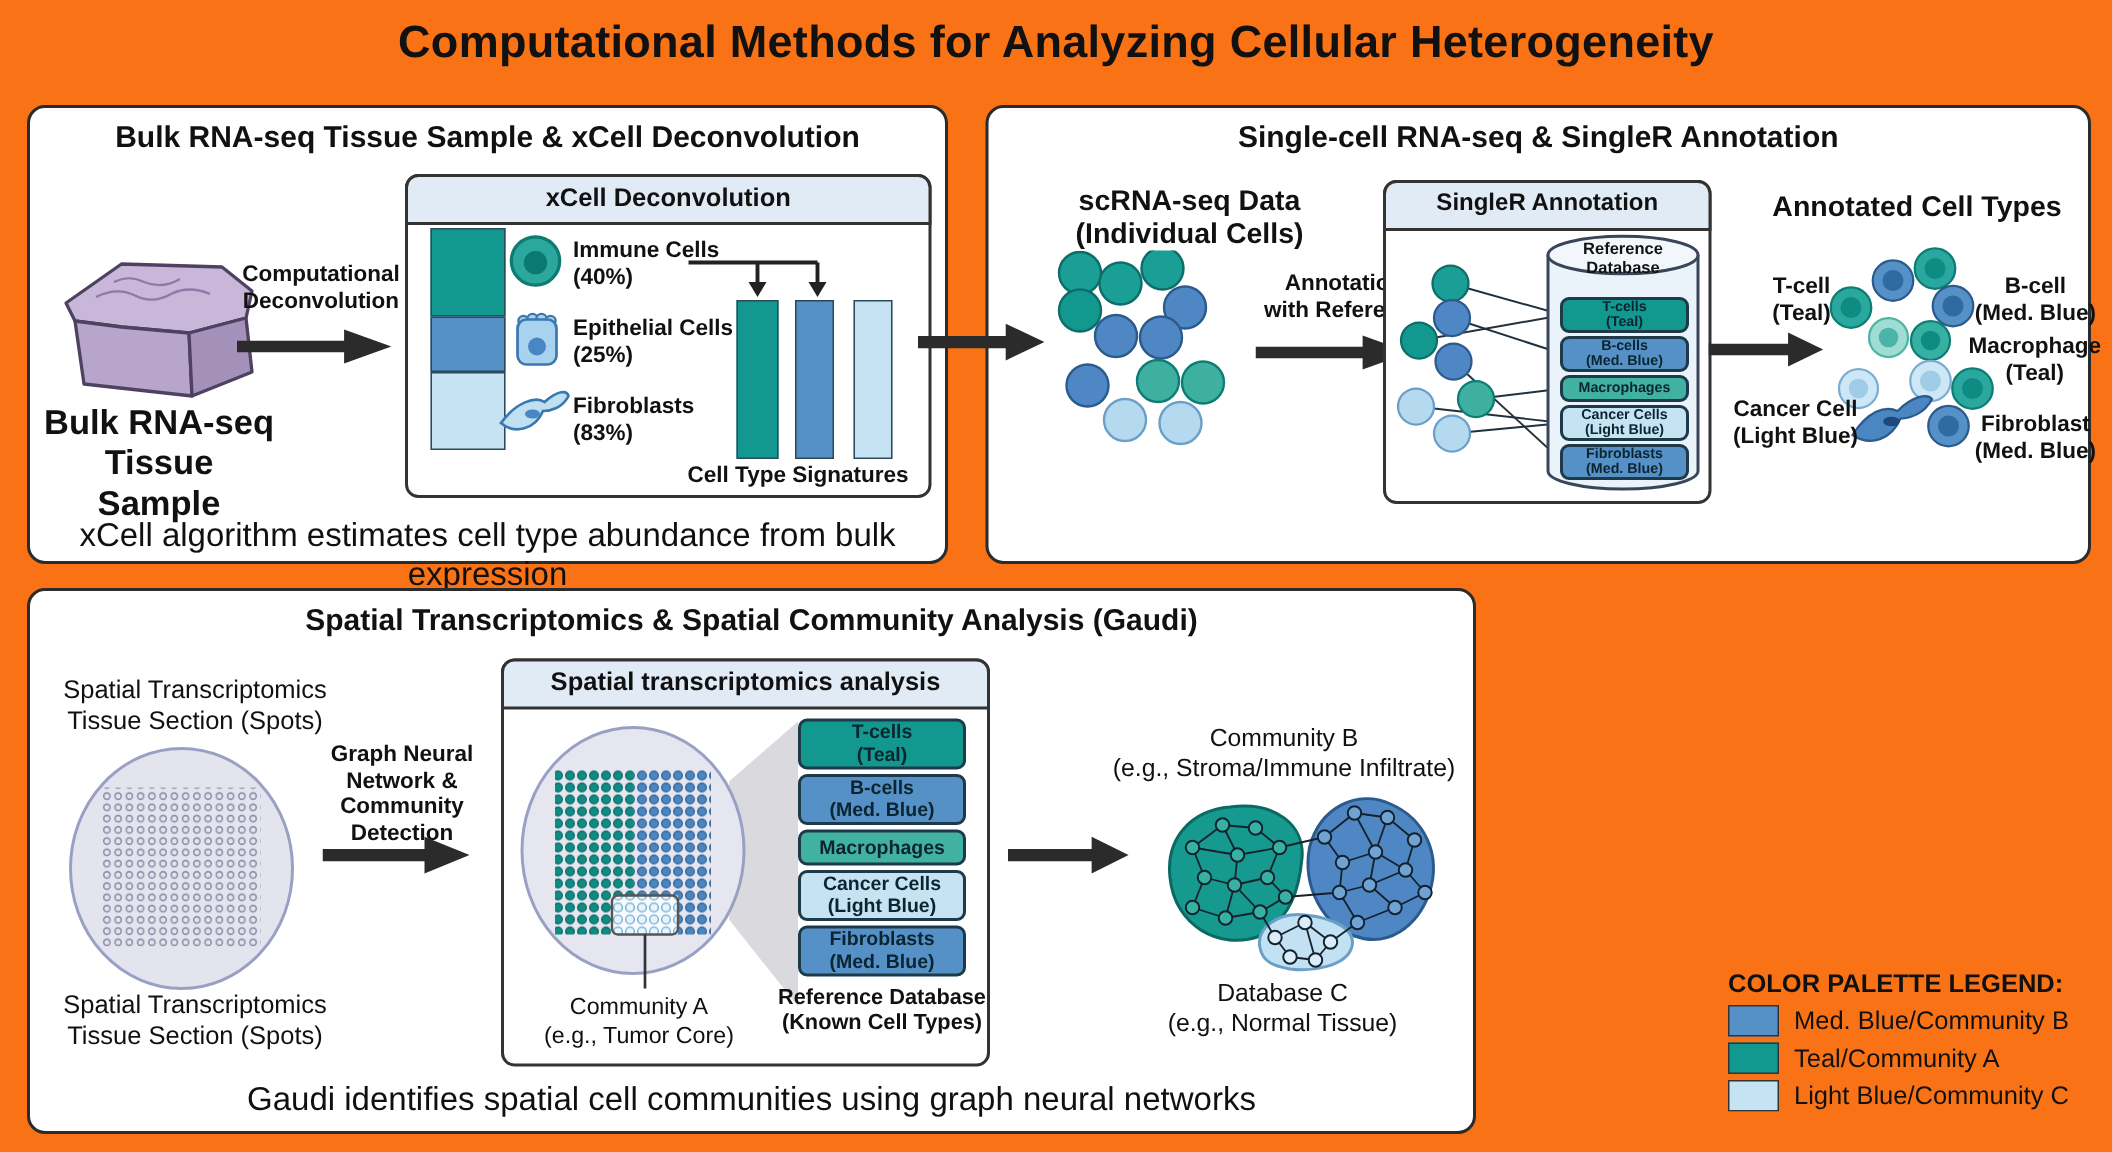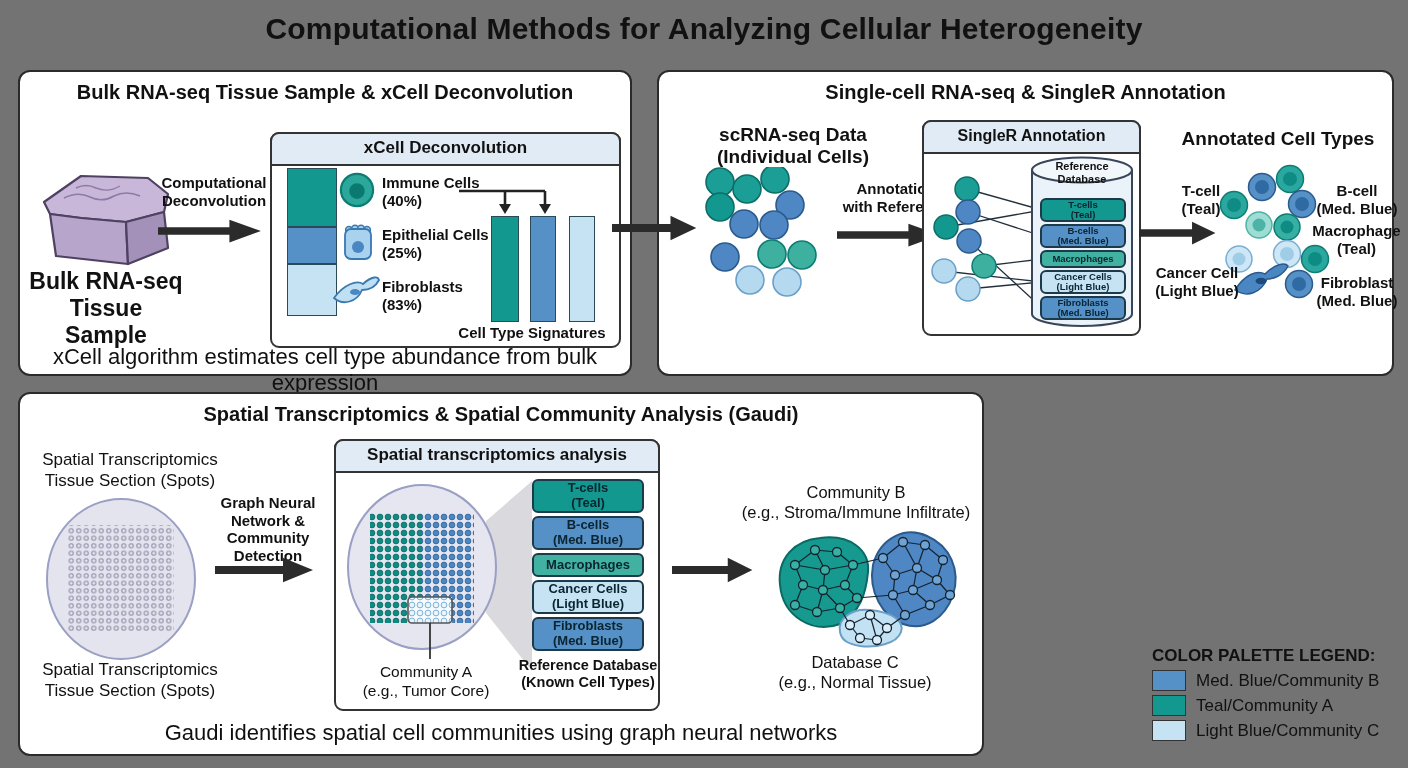--- a/index.html
+++ b/index.html
@@ -1,17 +1,17 @@
 <!DOCTYPE html>
 <html><head>
 <meta charset="utf-8">
 <style>
   html,body{margin:0;padding:0;background:#fff}
   body{font-family:"Liberation Sans","DejaVu Sans",sans-serif;color:#111}
-  .page{position:relative;width:1408px;height:768px;background:#737373;overflow:hidden}
+  .page{position:relative;width:1408px;height:768px;background:#f97316;overflow:hidden}
   .ab{position:absolute}
   .main-title{position:absolute;left:0;right:0;top:12px;text-align:center;font-size:30px;font-weight:bold;letter-spacing:.2px}
   .panel{position:absolute;border:2.5px solid #2b2b2b;border-radius:12px;background:#fff}
   .ptitle{position:absolute;left:0;right:0;top:9px;text-align:center;font-weight:bold;font-size:20px}
   .caption{position:absolute;left:0;right:0;text-align:center;font-size:22px;color:#101010}
   .ibox{position:absolute;border:2px solid #333;border-radius:9px;background:#fff}
   .ihead{position:absolute;left:-2px;right:-2px;top:-2px;height:30px;background:#e1ebf5;border:2px solid #333;border-radius:9px 9px 0 0;text-align:center;font-weight:bold;font-size:17px;line-height:28px}
   .lbl{position:absolute;text-align:center;font-weight:bold;line-height:1.18}
   .lblr{position:absolute;text-align:center;font-weight:normal;line-height:1.22}
   .entry{position:absolute;border:2px solid #1d3a4a;border-radius:6px;display:flex;flex-direction:column;justify-content:center;text-align:center;font-weight:bold;color:#0a2430;box-sizing:border-box}
@@ -46,21 +46,21 @@
     </div>
 
     <div class="lbl" style="left:138px;top:102px;width:112px;font-size:15px">
       <div>Computational</div>
       <div>Deconvolution</div>
     </div>
     <svg class="ab" style="left:138px;top:146px;width:105px;height:26px" viewBox="0 0 100 24" preserveAspectRatio="none">
         <path d="M0,8.5 L68,8.5 L68,1.5 L98,12 L68,22.5 L68,15.5 L0,15.5 Z" fill="#2b2b2b"></path>
       </svg>
 
-    <div class="ibox" style="left:250px;top:60px;width:347px;height:212px">
+    <div class="ibox" style="left:250px;top:44px;width:347px;height:212px">
       <div class="ihead">xCell Deconvolution</div>
 
       <div class="ab" style="left:15px;top:34px;width:50px;height:148px">
         <div class="seg bg-teal" style="height:59px"></div>
         <div class="seg bg-blue" style="height:37px"></div>
         <div class="seg bg-light" style="height:52px"></div>
       </div>
 
       <svg class="ab" style="left:65px;top:36px" width="40" height="40" viewBox="0 0 36 36">
         <circle cx="18" cy="18" r="14.5" fill="#2ba79c" stroke="#0d7d74" stroke-width="2"></circle>

